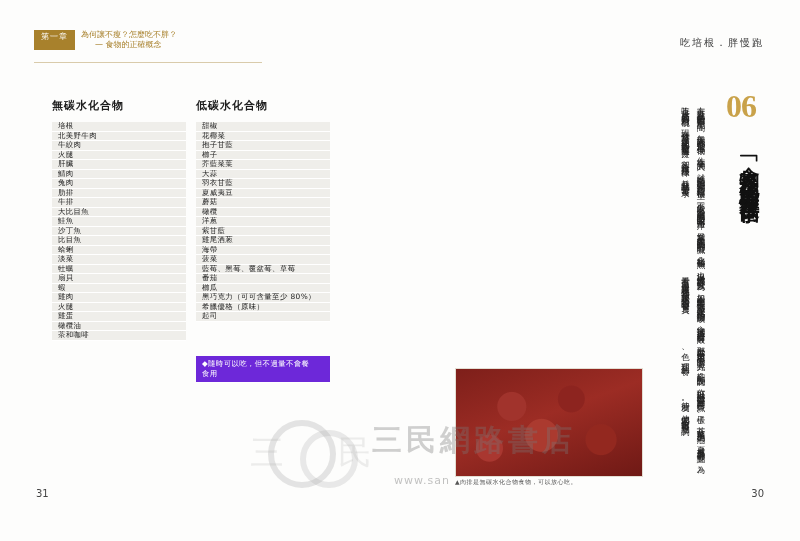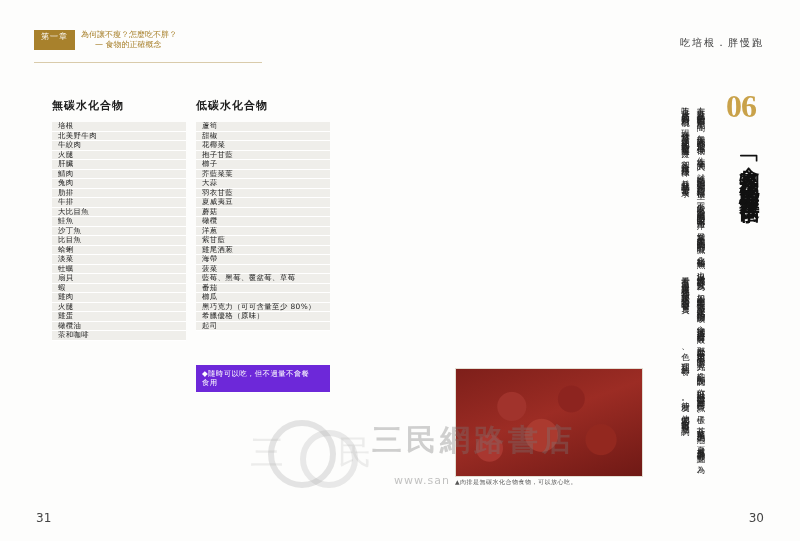--- a/index.html
+++ b/index.html
@@ -98,21 +98,21 @@
       radial-gradient(circle at 18% 74%, #a93730 0 13px, rgba(0,0,0,0) 14px),
       linear-gradient(160deg,#7e1f1a 0%,#9c2c24 45%,#6f1915 100%);
     border:1px solid #e3ded3;
   }
   .photo-cap{
     position:absolute;left:455px;top:478px;width:190px;
     font-size:6px;color:#555;letter-spacing:.5px;
   }
   
   .folio{
-    position:absolute;bottom:16px;font-size:12px;color:#444;
+    position:absolute;bottom:42px;font-size:10px;color:#444;
   }
   .folio.left{left:36px;}
   .folio.right{right:36px;}
   
   .wm{
     position:absolute;left:0;top:0;width:800px;height:449px;
     pointer-events:none;
   }
   .wm .ring{
     position:absolute;border:6px solid rgba(170,170,170,.30);
@@ -174,21 +174,20 @@
     <div class="cell">扇貝</div>
     <div class="cell">蝦</div>
     <div class="cell">雞肉</div>
     <div class="cell">火腿</div>
     <div class="cell">雞蛋</div>
     <div class="cell">橄欖油</div>
     <div class="cell">茶和咖啡</div>
   </div>
 
   <div class="cell-col b">
-    <div class="cell">蘆筍</div>
     <div class="cell">甜椒</div>
     <div class="cell">花椰菜</div>
     <div class="cell">抱子甘藍</div>
     <div class="cell">櫛子</div>
     <div class="cell">芥藍菜葉</div>
     <div class="cell">大蒜</div>
     <div class="cell">羽衣甘藍</div>
     <div class="cell">夏威夷豆</div>
     <div class="cell">蘑菇</div>
     <div class="cell">橄欖</div>

